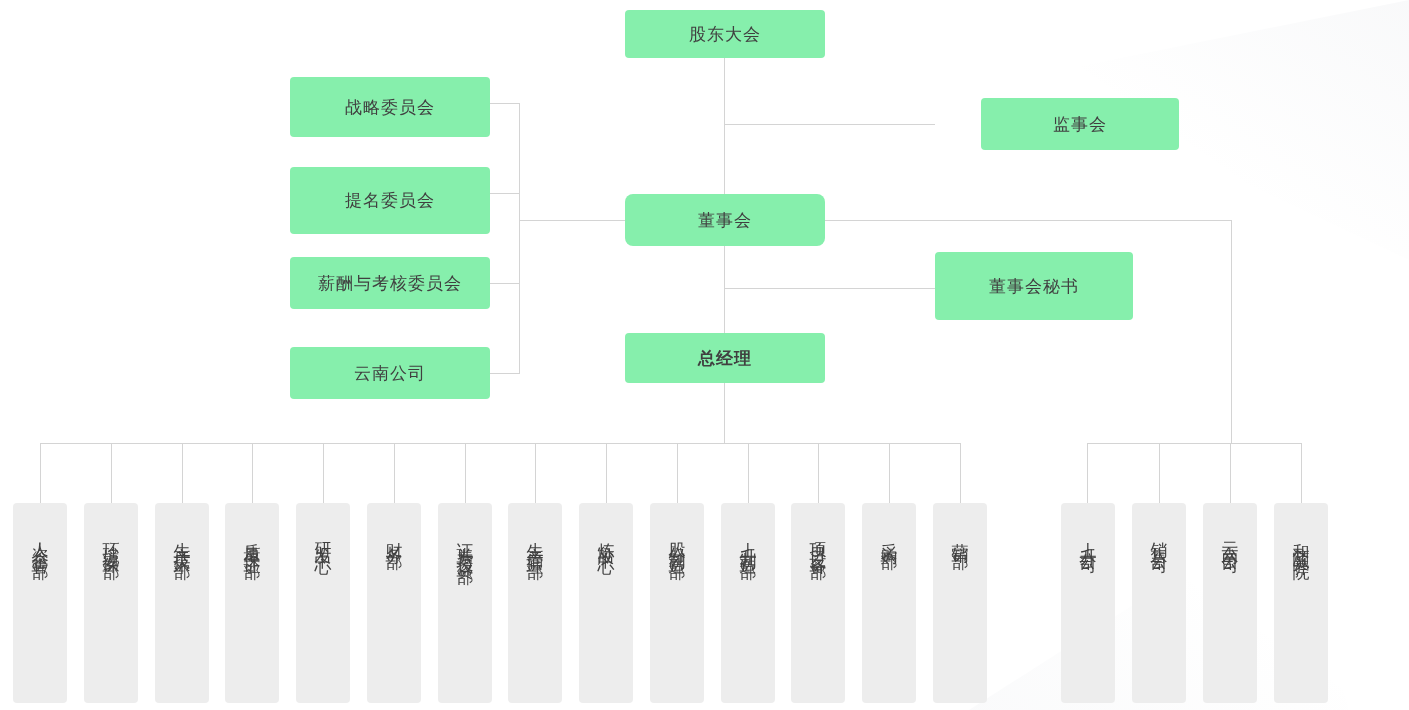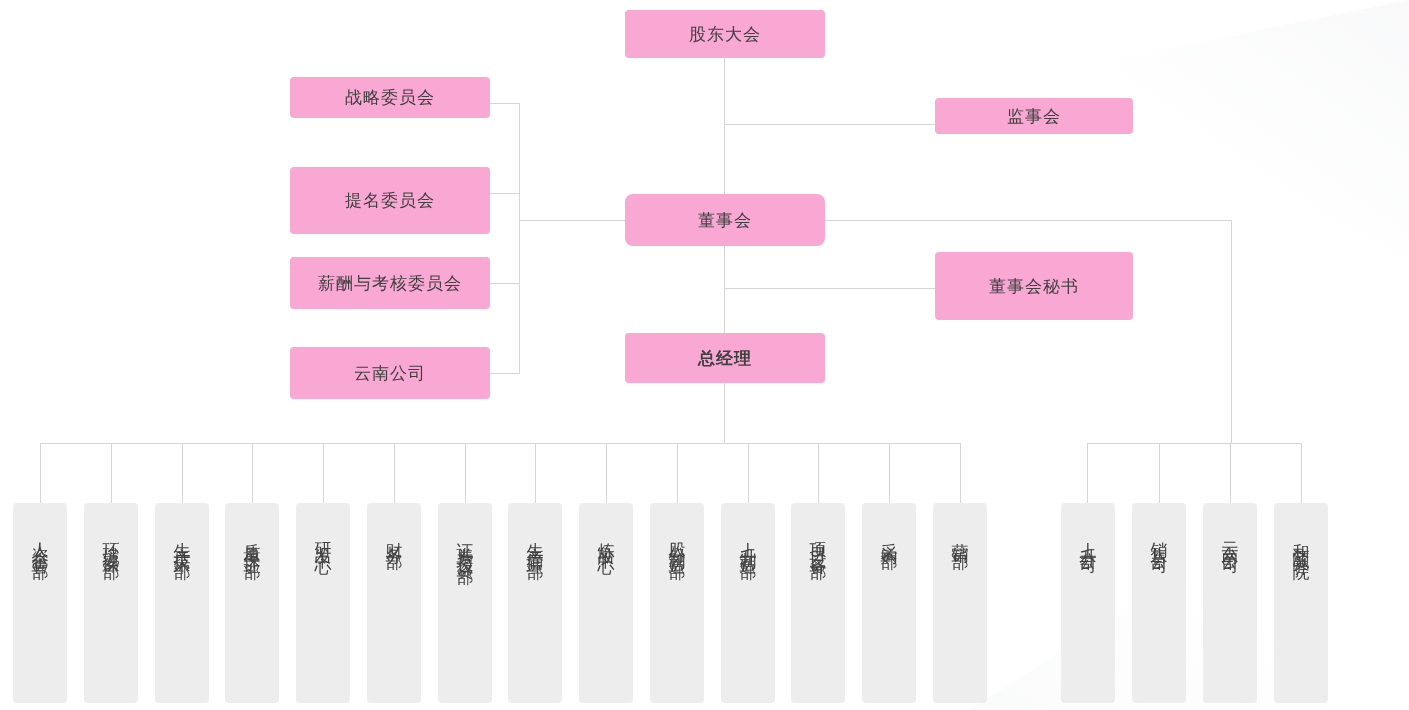--- a/index.html
+++ b/index.html
@@ -23,21 +23,21 @@
     pointer-events: none;
   }
   .bg-shape-br {
     position: absolute; bottom: 0; right: 60px; width: 380px; height: 230px;
     background: linear-gradient(35deg, rgba(130,140,160,0.04), rgba(255,255,255,0) 60%);
     clip-path: polygon(0 100%, 100% 100%, 85% 10%);
     pointer-events: none;
   }
   .node {
     position: absolute;
-    background: #f9a8d4;
+    background: #86efac;
     border-radius: 4px;
     color: #404040;
     font-size: 17px;
     letter-spacing: 1px;
     display: flex;
     align-items: center;
     justify-content: center;
     box-sizing: border-box;
   }
   .vnode {
@@ -104,26 +104,26 @@
   <div class="line" style="left:889px;top:443px;width:1px;height:60px;"></div>
   <div class="line" style="left:960px;top:443px;width:1px;height:60px;"></div>
 
   <div class="line" style="left:1087px;top:443px;width:1px;height:60px;"></div>
   <div class="line" style="left:1159px;top:443px;width:1px;height:60px;"></div>
   <div class="line" style="left:1230px;top:443px;width:1px;height:60px;"></div>
   <div class="line" style="left:1301px;top:443px;width:1px;height:60px;"></div>
 
   <div class="node" style="left:625px;top:10px;width:200px;height:48px;">股东大会</div>
 
-  <div class="node" style="left:290px;top:77px;width:200px;height:41px;">战略委员会</div>
+  <div class="node" style="left:290px;top:77px;width:200px;height:60px;">战略委员会</div>
   <div class="node" style="left:290px;top:167px;width:200px;height:67px;">提名委员会</div>
   <div class="node" style="left:290px;top:257px;width:200px;height:52px;">薪酬与考核委员会</div>
   <div class="node" style="left:290px;top:347px;width:200px;height:52px;">云南公司</div>
 
-  <div class="node" style="left:935px;top:98px;width:198px;height:36px;">监事会</div>
+  <div class="node" style="left:981px;top:98px;width:198px;height:52px;">监事会</div>
   <div class="node" style="left:625px;top:194px;width:200px;height:52px;border-radius:8px;">董事会</div>
   <div class="node" style="left:935px;top:252px;width:198px;height:68px;">董事会秘书</div>
   <div class="node" style="left:625px;top:333px;width:200px;height:50px;font-weight:bold;">总经理</div>
 
   <div class="vnode" style="left:13px;">
       <span>人资企管部</span>
     </div>
   <div class="vnode" style="left:84px;">
       <span>环境安保部</span>
     </div>

